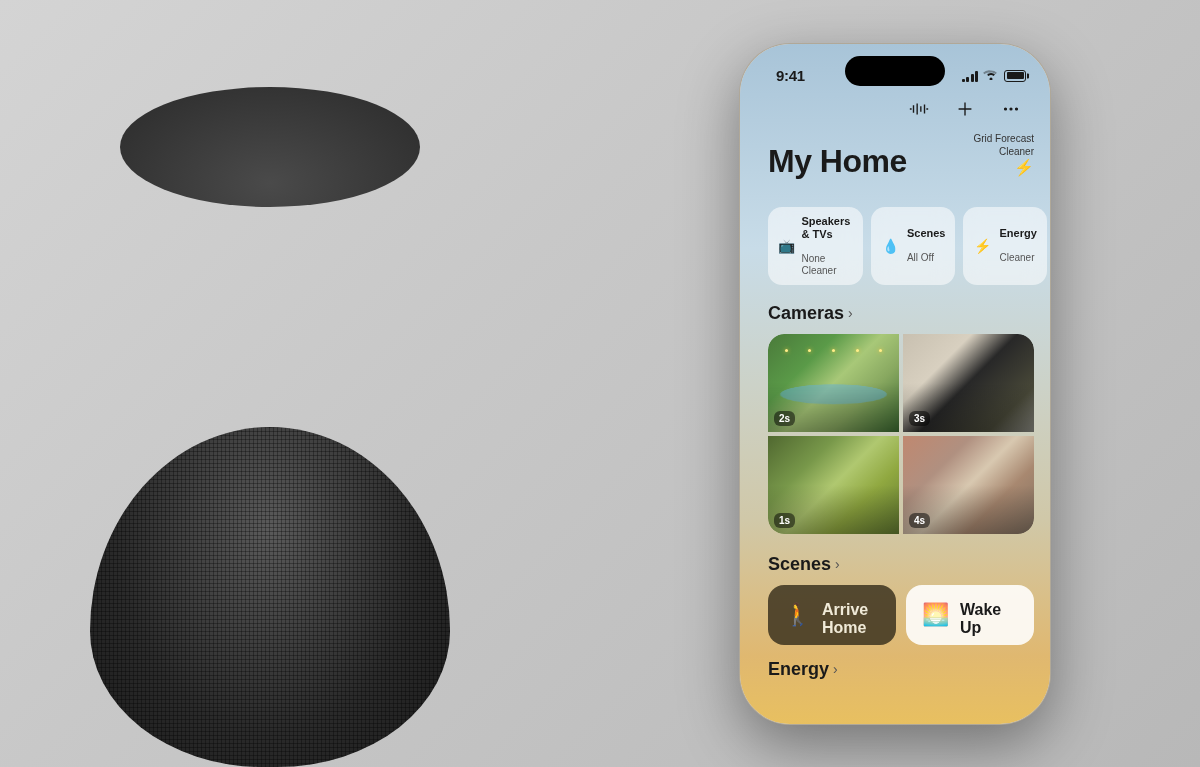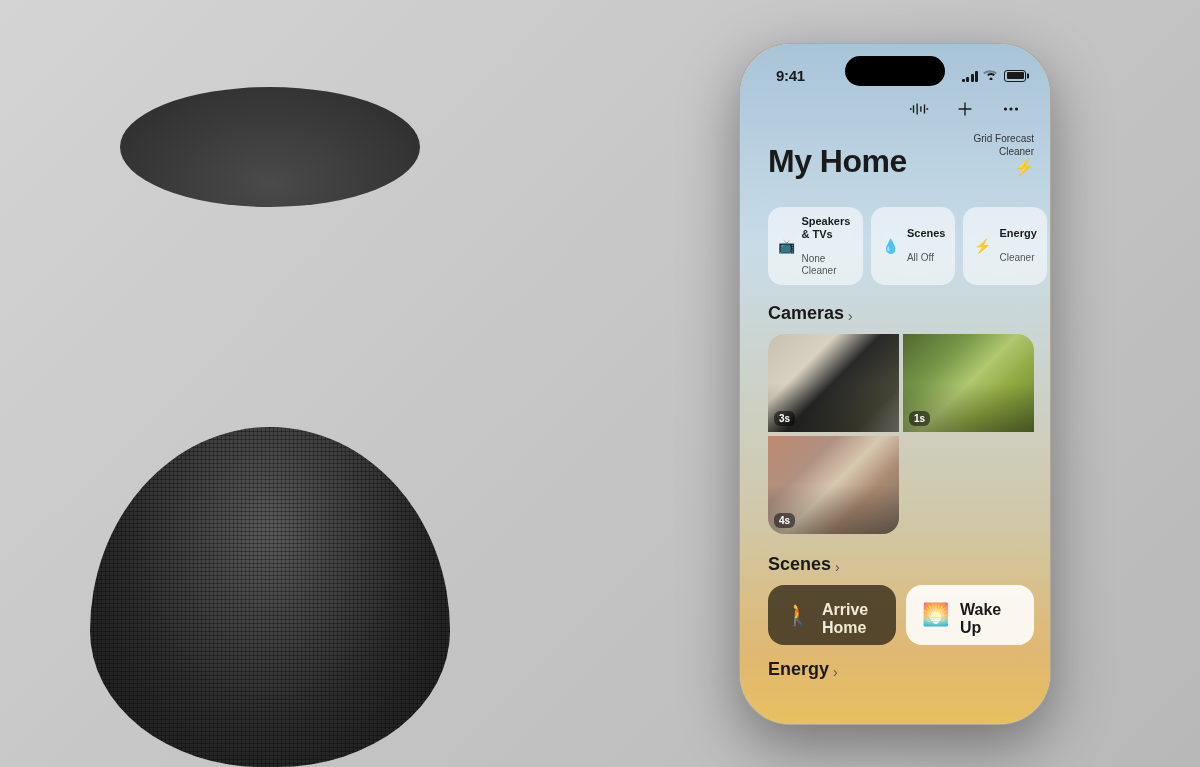--- a/index.html
+++ b/index.html
@@ -278,21 +278,21 @@
     .chip-sublabel {
       font-size: 10px;
       color: #555;
       font-weight: 400;
       line-height: 1.2;
     }
 
     
     .section-header {
       display: flex;
-      align-items: flex-end;
+      align-items: center;
       gap: 4px;
       margin-bottom: 10px;
     }
 
     .section-title {
       font-size: 18px;
       font-weight: 600;
       color: #1a1a1a;
     }
 
@@ -566,20 +566,32 @@
             </div>
           </div>
         </div>
 
         <div class="section-header">
           <span class="section-title">Cameras</span>
           <span class="chevron-icon">›</span>
         </div>
 
         <div class="camera-grid">
+          <div class="camera-cell cam1">
+            <div class="lights-row">
+              <div class="light-dot"></div>
+              <div class="light-dot"></div>
+              <div class="light-dot"></div>
+              <div class="light-dot"></div>
+              <div class="light-dot"></div>
+            </div>
+            <div class="cam1-pool"></div>
+            <div class="cam-overlay"></div>
+            <span class="cam-timer">2s</span>
+          </div>
           <div class="camera-cell cam2">
             <div class="cam-overlay"></div>
             <span class="cam-timer">3s</span>
           </div>
           <div class="camera-cell cam3">
             <div class="cam-overlay"></div>
             <span class="cam-timer">1s</span>
           </div>
           <div class="camera-cell cam4">
             <div class="cam-overlay"></div>

